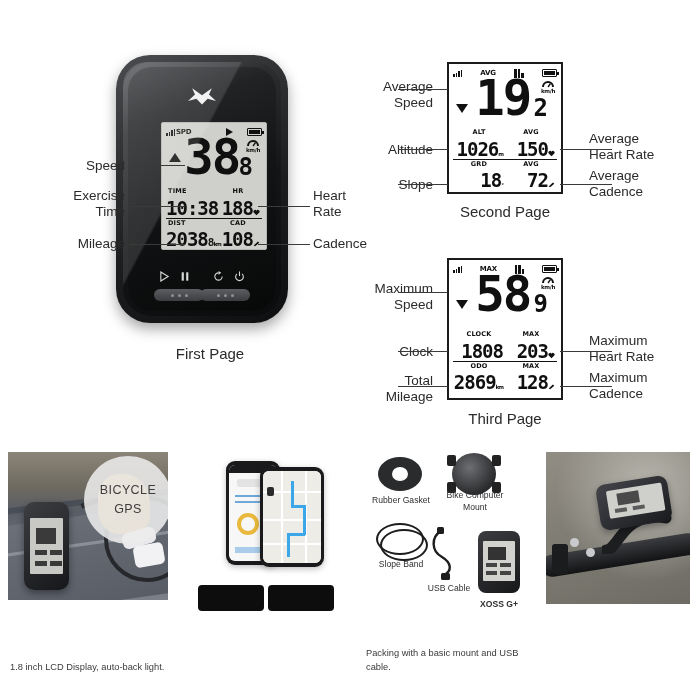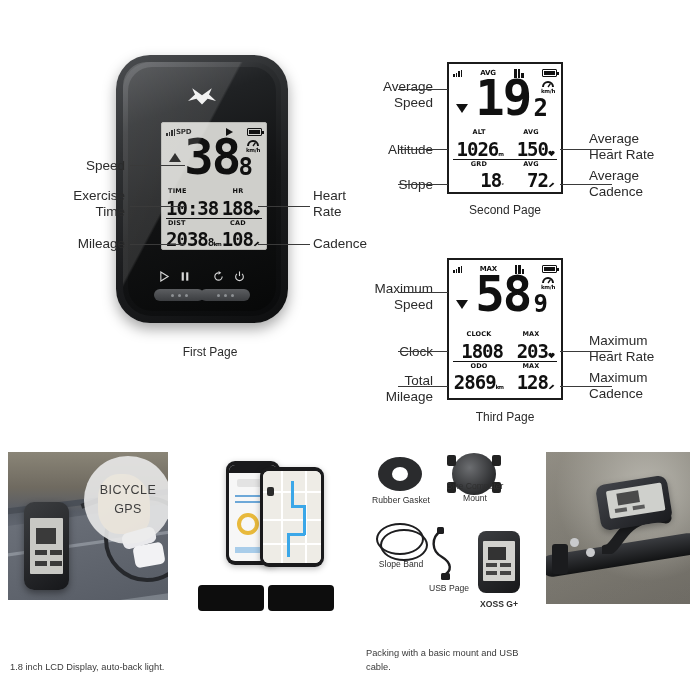--- a/index.html
+++ b/index.html
@@ -131,21 +131,21 @@
   .key.left { left:6px; top:22px; }
   .key.right { right:6px; top:22px; }
 
   
   .callout { position:absolute; font-size:13.5px; color:#2b2b2b; line-height:1.18; }
   .callout.r { text-align:right; }
   .callout.l { text-align:left; }
   .leader { position:absolute; height:1.3px; background:#3a3a3a; }
 
   .page-caption {
-    position:absolute; font-size:12px; color:#2b2b2b; text-align:center; width:160px;
+    position:absolute; font-size:15px; color:#2b2b2b; text-align:center; width:160px;
   }
 
   
   #lcd2 { position:absolute; left:447px; top:62px; width:116px; height:132px; }
   #lcd3 { position:absolute; left:447px; top:258px; width:116px; height:142px; }
 
   
   #bottom-section { position:absolute; left:0; top:437px; width:700px; height:263px; }
   .panel { position:absolute; top:0; height:263px; background:#fff; }
   .panel-1 { left:0; width:176px; }
@@ -598,32 +598,32 @@
   <div class="panel panel-3">
     <div class="gasket" style="left:22px; top:20px;"></div>
     <div class="acc-label" style="left:4px; top:58px; width:82px;">Rubber Gasket</div>
 
     <div class="mount" style="left:96px; top:16px;">
       <i style="left:-5px;top:2px;"></i>
         <i style="right:-5px;top:2px;"></i>
       <i style="left:-5px;bottom:2px;"></i>
         <i style="right:-5px;bottom:2px;"></i>
     </div>
-    <div class="acc-label" style="left:78px; top:44px; width:82px;">Bike Computer Mount</div>
+    <div class="acc-label" style="left:78px; top:53px; width:82px;">Bike Computer Mount</div>
 
     <div class="band" style="left:20px; top:86px;"></div>
     <div class="band" style="left:24px; top:92px;"></div>
     <div class="acc-label" style="left:4px; top:122px; width:82px;">Slope Band</div>
 
     <svg class="usb-cable" style="left:74px; top:90px;" viewBox="0 0 34 54">
       <path d="M11 4 C1 10, 1 24, 12 30 C22 36, 22 44, 14 48" fill="none" stroke="#1d1d1f" stroke-width="2.4"></path>
       <rect x="7" y="0" width="7" height="7" rx="1.5" fill="#1d1d1f"></rect>
       <rect x="11" y="46" width="9" height="7" rx="1.5" fill="#1d1d1f"></rect>
     </svg>
-    <div class="acc-label" style="left:56px; top:146px; width:74px;">USB Page</div>
+    <div class="acc-label" style="left:56px; top:146px; width:74px;">USB Cable</div>
 
     <div class="mini-dev2" style="left:122px; top:94px;">
       <div class="scr2">
         <div style="position:absolute;left:5px;top:6px;width:18px;height:13px;background:#333;"></div>
         <div style="position:absolute;left:3px;top:22px;width:11px;height:4px;background:#444;"></div>
         <div style="position:absolute;left:17px;top:22px;width:11px;height:4px;background:#444;"></div>
         <div style="position:absolute;left:3px;top:30px;width:11px;height:4px;background:#444;"></div>
         <div style="position:absolute;left:17px;top:30px;width:11px;height:4px;background:#444;"></div>
       </div>
     </div>

